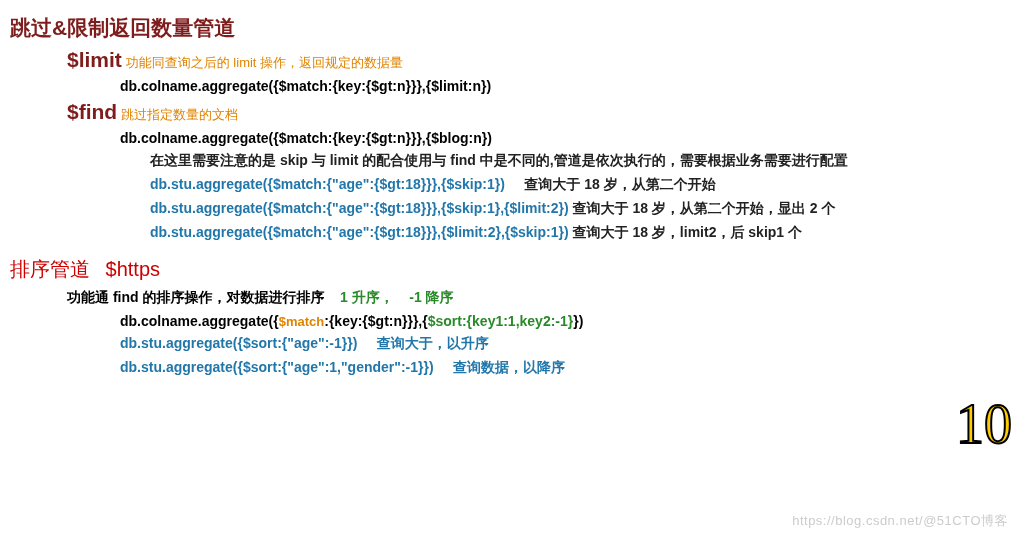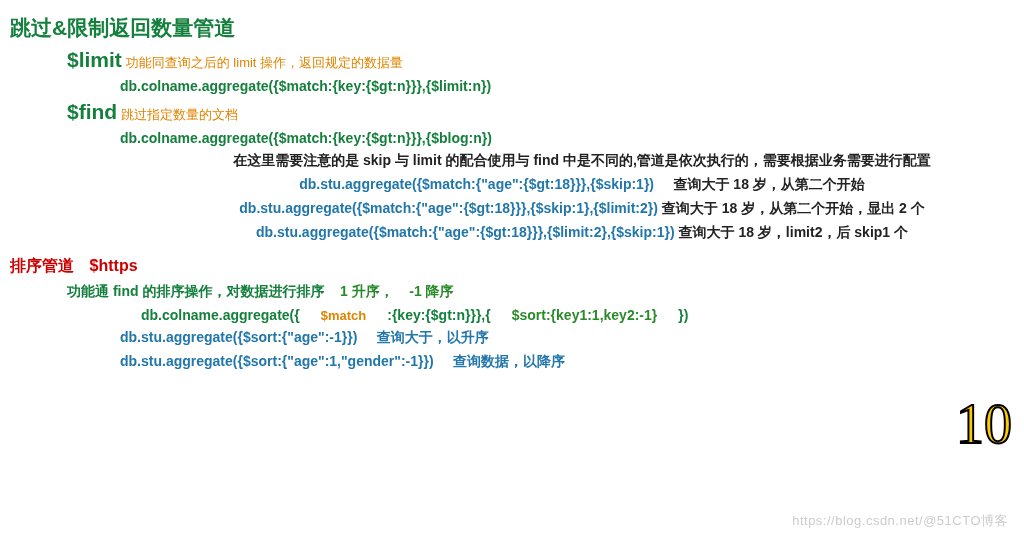--- a/index.html
+++ b/index.html
@@ -10,31 +10,31 @@
     box-sizing: border-box;
     font-family: "Microsoft YaHei", Arial, sans-serif;
     font-size: 14px;
     color: #333;
     position: relative;
     background: #fff;
   }
   .line { margin: 6px 0; }
   .ml1 { margin-left: 57px; }
   .ml2 { margin-left: 110px; }
-  .ml3 { margin-left: 140px; text-align: center; }
-  .darkred { color: #15803d; }
+  .ml3 { margin-left: 140px; }
+  .darkred { color: #000000; }
   .blue { color: #27a; }
   .green { color: #2a8a2a; }
   .orange { color: #e08400; font-size: 13px; }
   .black { color: #222; }
   .bold { font-weight: bold; }
-  .hdr { font-size: 21px; font-weight: bold; color: #15803d; }
-  .hdr2 { font-size: 16px; font-weight: bold; color: #c00; }
+  .hdr { font-size: 21px; font-weight: bold; color: #7f1d1d; }
+  .hdr2 { font-size: 20px; font-weight: normal; color: #c00; }
   .fnote { font-size: 14px; }
-  .seg { display: inline; margin-left: 21px; }
+  .seg { display: inline; }
   .watermark {
     position: absolute;
     right: 16px;
     bottom: 6px;
     font-size: 13px;
     color: #ccc;
     letter-spacing: 0.5px;
   }
   .pagemark {
     position: absolute;

